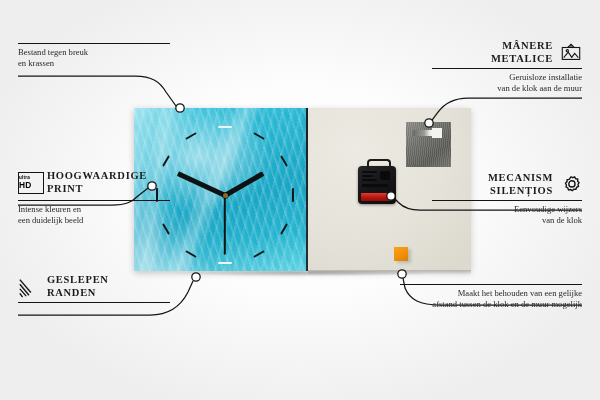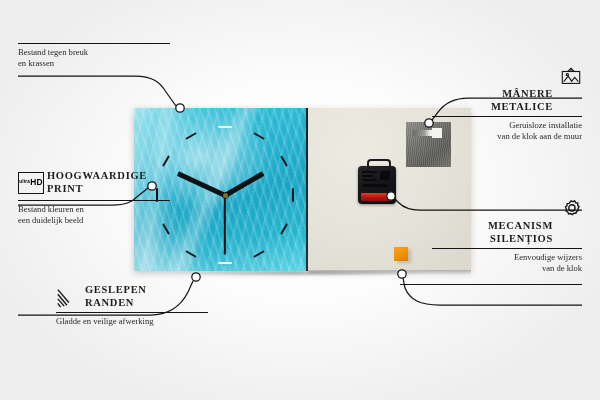--- a/index.html
+++ b/index.html
@@ -90,26 +90,26 @@
   svg#lines{position:absolute;left:0;top:0;width:600px;height:400px;pointer-events:none;}
   .feat{position:absolute;}
   .feat .hd{display:flex;align-items:center;gap:7px;}
   .feat .title{
     font-weight:bold;font-size:10.5px;letter-spacing:.7px;color:#1b1b1b;line-height:12.5px;text-transform:uppercase;
     white-space:pre-line;
   }
   .feat .rule{height:1.3px;background:#141414;margin-top:3px;}
   .feat .desc{font-size:8.6px;color:#2a2a2a;line-height:11px;margin-top:3px;white-space:pre-line;}
   .feat.right .hd{flex-direction:row;justify-content:flex-end;}
-  .feat.right .title{text-align:right;margin-top:48px;}
+  .feat.right .title{text-align:right;}
   .feat.right .desc{text-align:right;}
   .ico{width:22px;height:22px;flex:0 0 22px;display:block;}
 
-  .hdbox{width:24px;height:20px;border:1.6px solid #141414;display:flex;flex-direction:row;
-    align-items:center;justify-content:center;line-height:1;}
+  .hdbox{width:24px;height:20px;border:1.6px solid #141414;display:flex;flex-direction:column;
+    align-items:flex-start;justify-content:center;line-height:1;}
   .hdbox .u{font-size:4.6px;font-weight:bold;letter-spacing:.2px;font-family:"Liberation Sans",sans-serif;}
   .hdbox .h{font-size:8.4px;font-weight:bold;letter-spacing:.3px;font-family:"Liberation Sans",sans-serif;}
 </style>
 </head>
 <body>
 
 <div id="stage">
 
   <div id="product">
 
@@ -193,39 +193,38 @@
       <span class="ico">
         <span class="hdbox">
           <span class="u">ultra</span>
           <span class="h">HD</span>
         </span>
       </span>
       <span class="title">HOOGWAARDIGE
 PRINT</span>
     </div>
     <div class="rule" style="width:152px;margin-top:5px;"></div>
-    <div class="desc">Bestand kleuren en
+    <div class="desc">Intense kleuren en
 een duidelijk beeld</div>
   </div>
 
-  <div class="feat left" style="left:18px;top:284px;width:160px;margin-left:38px;">
+  <div class="feat left" style="left:18px;top:274px;width:160px;">
     <div class="hd">
       <span class="ico">
         <svg viewBox="0 0 24 24" width="22" height="22" fill="none" stroke="#141414" stroke-width="1.5">
           <path d="M2 4 L14 18"></path>
             <path d="M2 9 L12 21"></path>
             <path d="M2 14 L9 22"></path>
             <path d="M2 19 L5 23"></path>
         </svg>
       </span>
       <span class="title">GESLEPEN
 RANDEN</span>
     </div>
     <div class="rule" style="width:152px;"></div>
-    <div class="desc">Gladde en veilige afwerking</div>
   </div>
 
   <div class="feat right" style="left:424px;top:40px;width:158px;">
     <div class="hd">
       <span class="title">MÂNERE
 METALICE</span>
       <span class="ico">
         <svg viewBox="0 0 24 24" width="22" height="22" fill="none" stroke="#141414" stroke-width="1.2">
           <rect x="2.5" y="6" width="19" height="13"></rect>
           <path d="M12 6 L12 3"></path>
@@ -252,15 +251,17 @@
         </svg>
       </span>
     </div>
     <div class="rule" style="width:150px;margin-left:8px;"></div>
     <div class="desc">Eenvoudige wijzers
 van de klok</div>
   </div>
 
   <div class="feat right" style="left:392px;top:281px;width:190px;">
     <div class="rule" style="width:182px;margin-left:8px;"></div>
+    <div class="desc">Maakt het behouden van een gelijke
+afstand tussen de klok en de muur mogelijk</div>
   </div>
 
 </div>
 
 </body></html>

